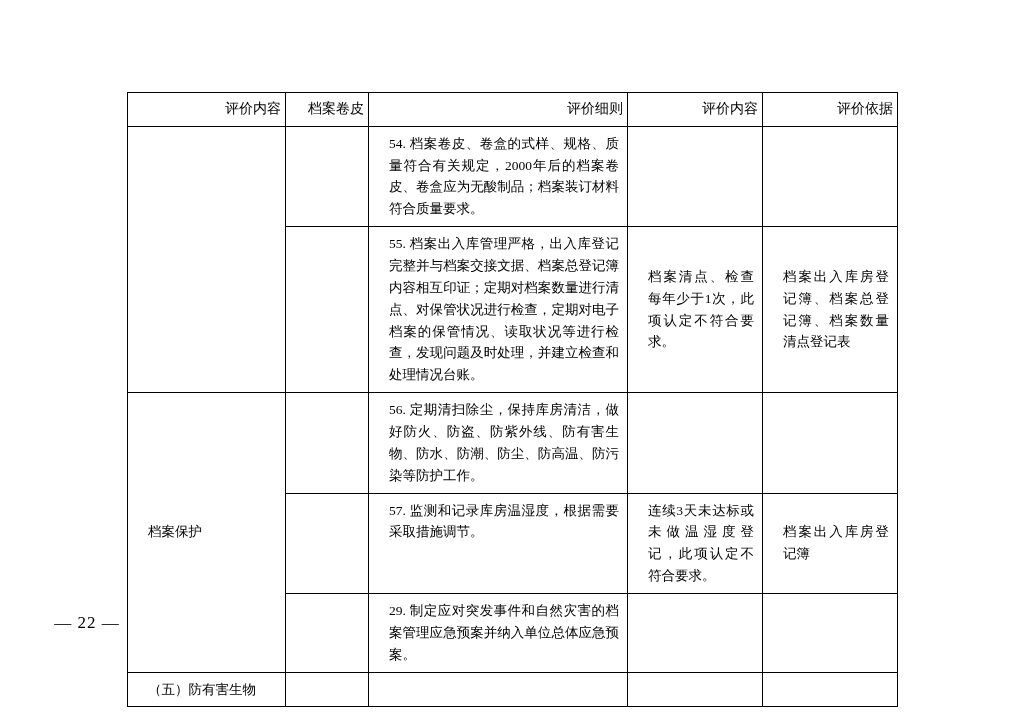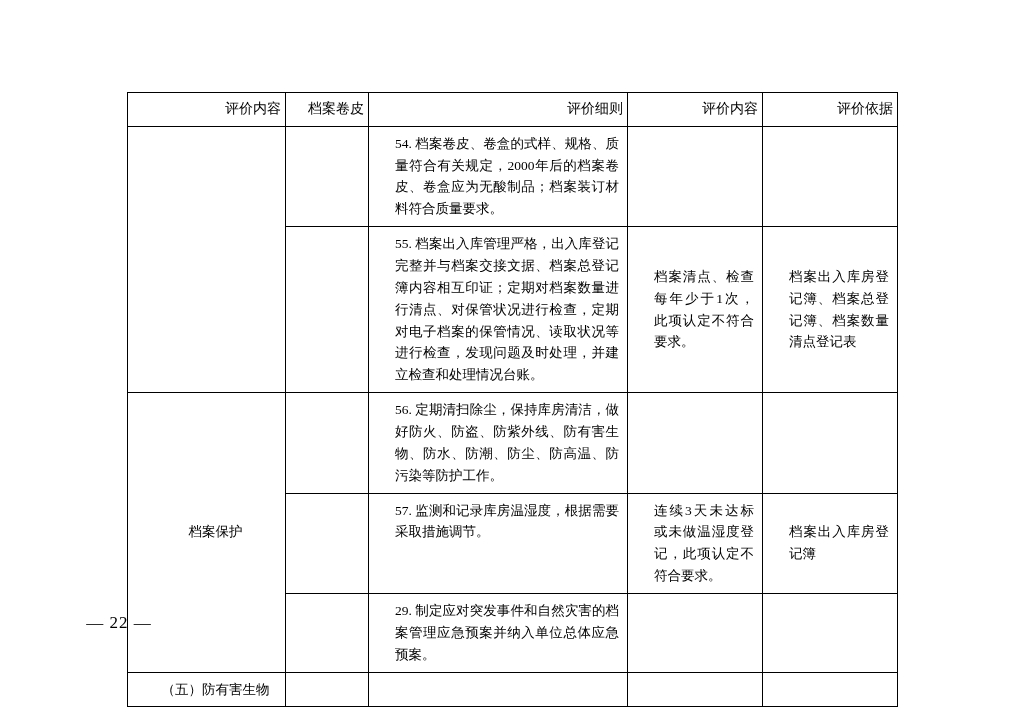--- a/index.html
+++ b/index.html
@@ -26,39 +26,39 @@
     position: absolute;
     left: 127px;
     top: 92px;
     width: 770px;
     border-collapse: collapse;
     table-layout: fixed;
   }
   .doc-table td, .doc-table th {
     border: 1px solid #000000;
     vertical-align: top;
-    padding: 6px 8px 6px 26px;
+    padding: 6px 8px 6px 20px;
     font-size: 13.5px;
     line-height: 1.62;
     font-weight: normal;
   }
   .doc-table th {
     text-align: right;
     vertical-align: middle;
     padding: 5px 4px;
     font-size: 14px;
   }
   col.c1 { width: 158px; }
   col.c2 { width: 83px; }
   col.c3 { width: 259px; }
   col.c4 { width: 135px; }
   col.c5 { width: 135px; }
 
   td.center-mid {
-    text-align: center;
+    text-align: left;
     vertical-align: middle;
   }
   td.detail {
     text-align: justify;
     text-justify: inter-ideograph;
   }
   td.req {
     text-align: justify;
     text-justify: inter-ideograph;
     vertical-align: middle;
@@ -73,21 +73,20 @@
     padding: 0;
   }
   .page-number {
     position: absolute;
     left: 0;
     top: 613px;
     width: 848px;
     text-align: center;
     font-size: 17px;
     letter-spacing: 1px;
-    margin-left: 32px;
   }
   .pn-inner {
     display: inline-block;
     transform: translateX(-337px);
   }
 </style>
 </head>
 <body>
 
 <div class="page">

